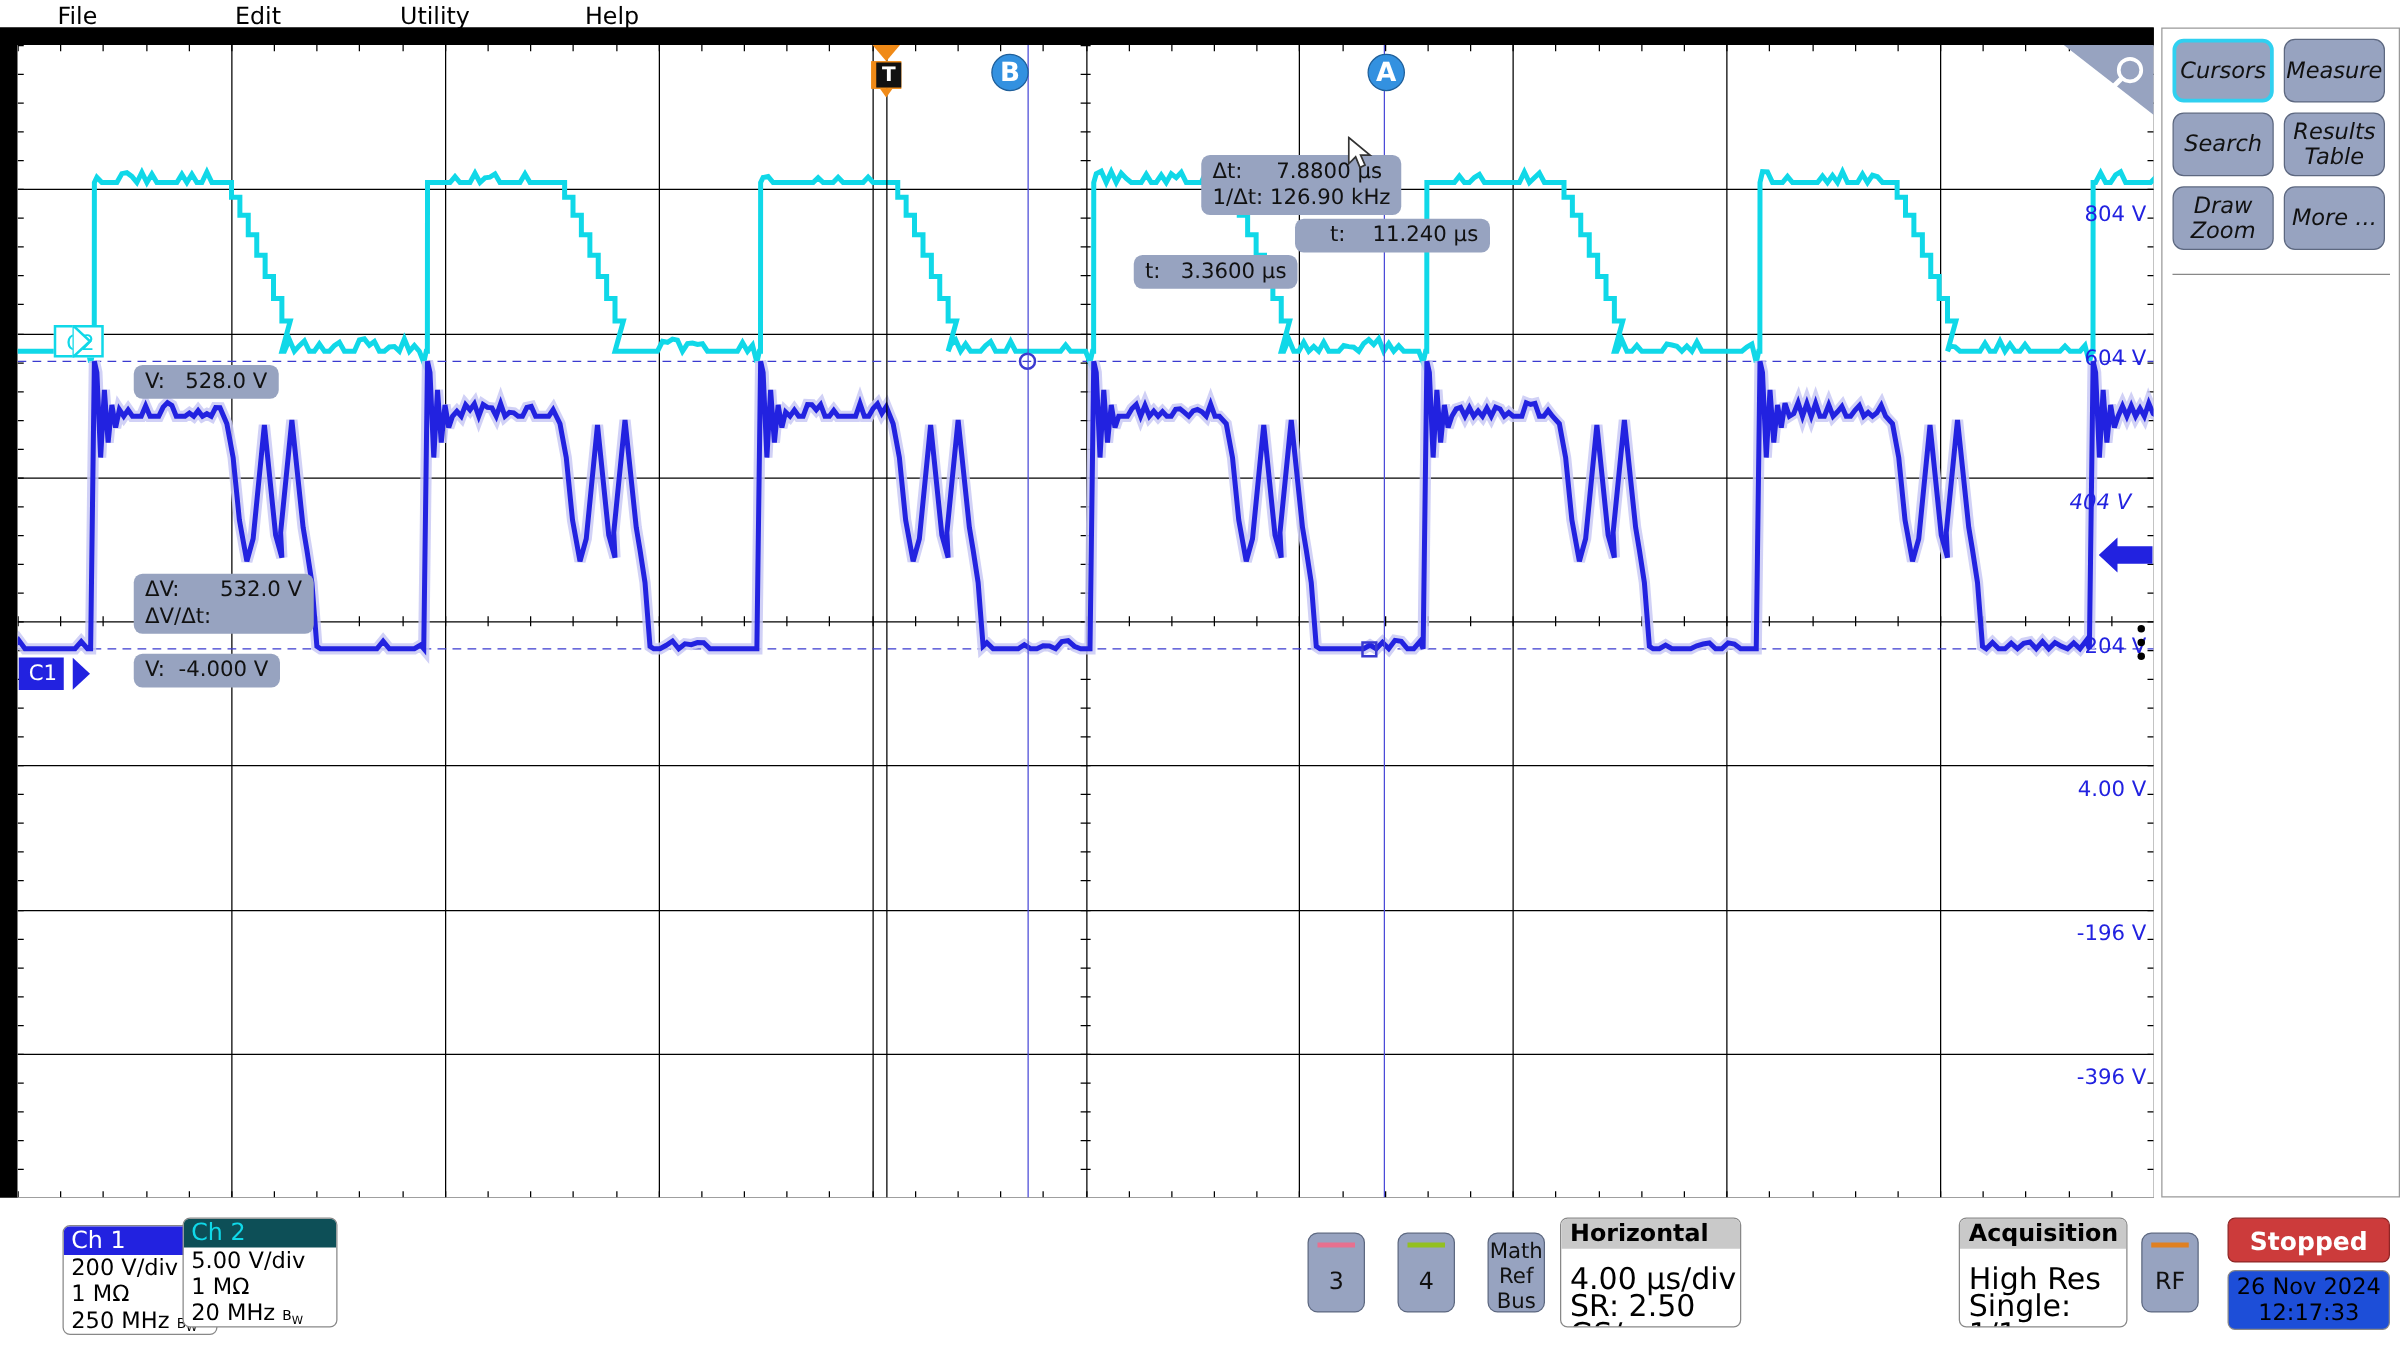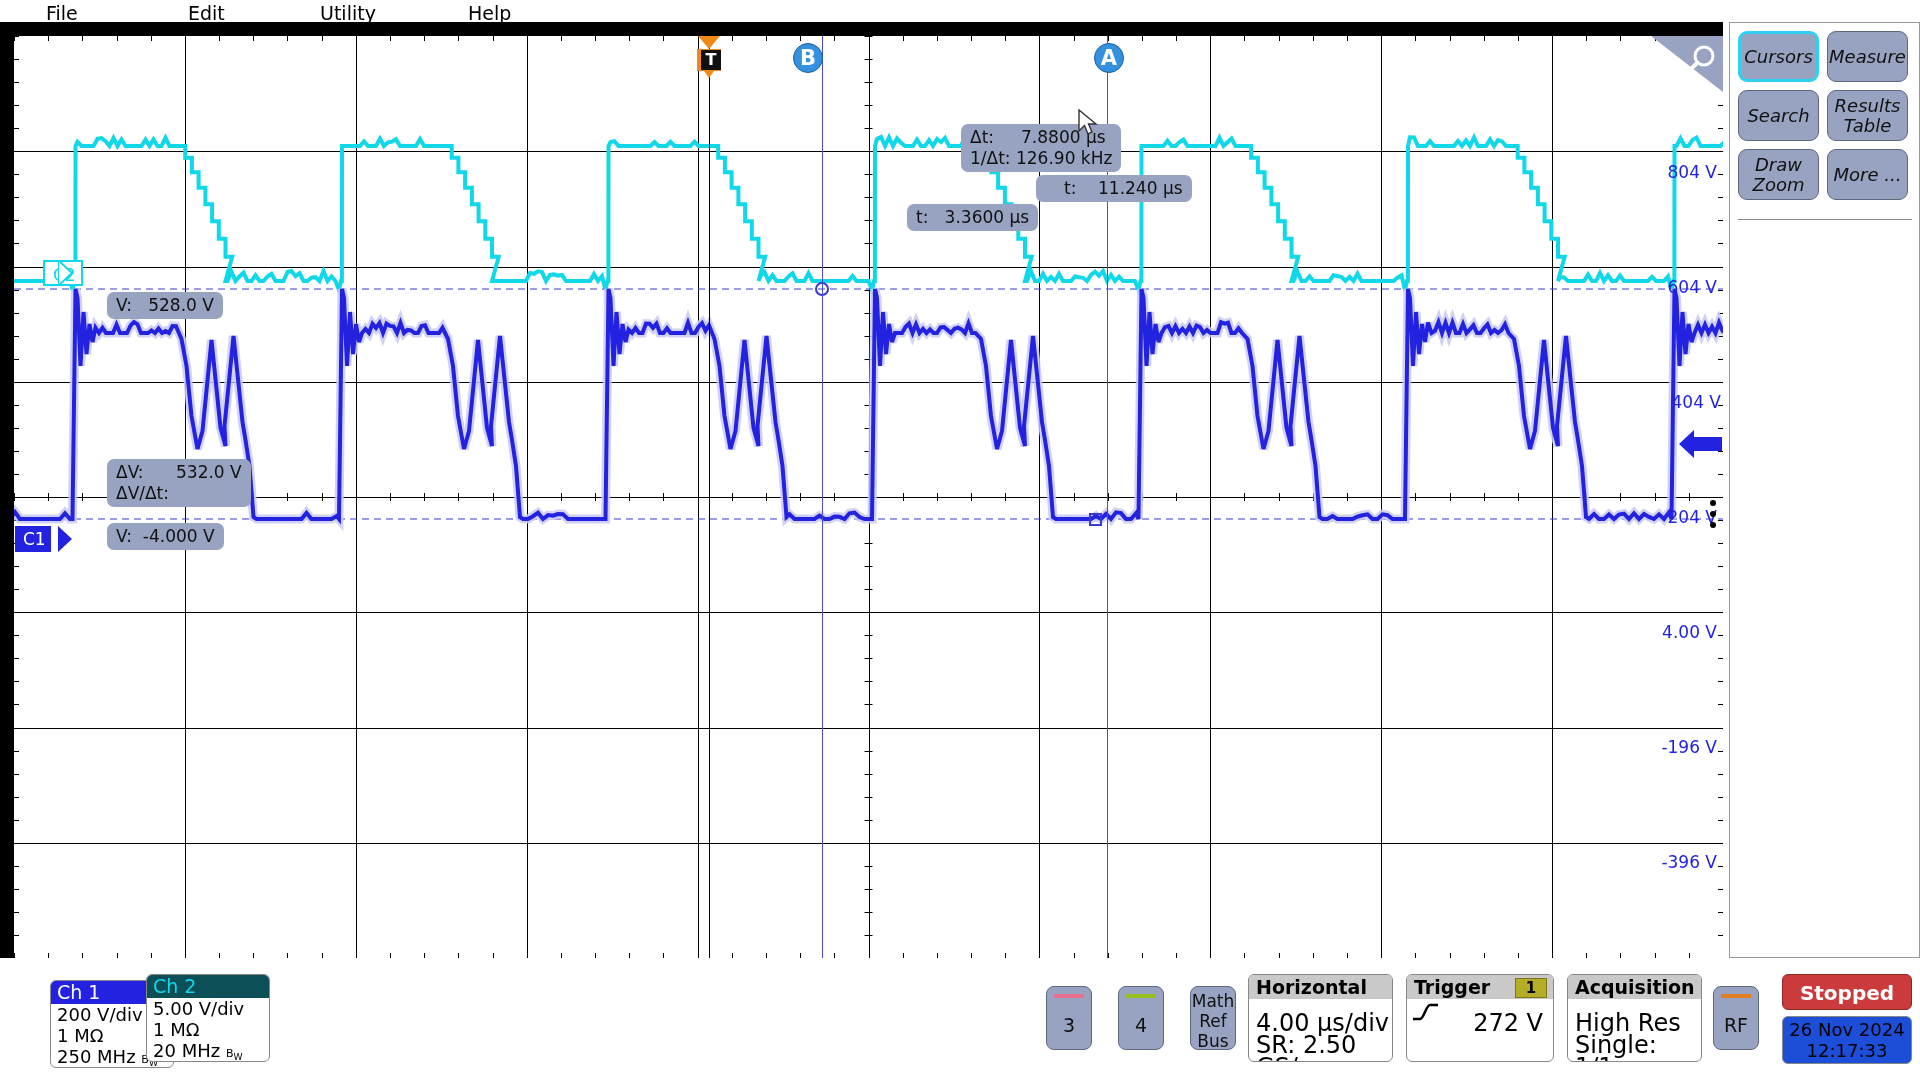--- a/index.html
+++ b/index.html
@@ -462,21 +462,21 @@
 ΔV/Δt:</div>
     <div class="bubble" style="left:93px;top:487px;">V:  -4.000 V</div>
 
     <svg style="position:absolute;left:1064px;top:73px;" width="22" height="30">
       <path d="M1,1 L1,22 L6.5,16.5 L10,25 L14,23 L10.5,15 L18,15 Z" fill="#fff" stroke="#333" stroke-width="1.4"></path>
     </svg>
 
     <div id="vlabels">
         <div class="vlabel" style="right: 6px; top: 126px;">804 V</div>
         <div class="vlabel" style="right: 6px; top: 241px;">604 V</div>
-        <div class="vlabel" style="right: 2px; top: 356px;">404 V</div>
+        <div class="vlabel" style="right: 18px; top: 356px; font-style: italic;">404 V</div>
         <div class="vlabel" style="right: 6px; top: 471px;">204 V</div>
         <div class="vlabel" style="right: 6px; top: 586px;">4.00 V</div>
         <div class="vlabel" style="right: 6px; top: 701px;">-196 V</div>
         <div class="vlabel" style="right: 6px; top: 816px;">-396 V</div>
       </div>
 
     <svg style="position:absolute;left:1664px;top:393px;" width="45" height="32">
       <path d="M44,8 L16,8 L16,1 L1,15 L16,29 L16,22 L44,22 Z" fill="#2222e0"></path>
     </svg>
   </div>
@@ -553,32 +553,20 @@
 
   <div class="panel" style="left:1248px;top:14px;width:145px;height:88px;">
     <div class="hd">Horizontal</div>
     <div class="bd">
       <div>4.00 µs/div</div>
       <div>SR: 2.50 GS/s</div>
       <div>RL: 10 Mpts</div>
     </div>
   </div>
 
-  <div class="panel" style="left:1406px;top:14px;width:148px;height:88px;">
-    <div class="hd">
-      <span>Trigger</span>
-      <span class="badge">1</span>
-    </div>
-    <div class="bd" style="position:relative;">
-      <svg width="30" height="22" style="position:absolute;left:4px;top:2px;">
-        <path d="M2,18 L9,18 C13,18 15,4 19,4 L27,4" fill="none" stroke="#000" stroke-width="2.5"></path>
-      </svg>
-      <div style="text-align:right;padding-right:10px;">272 V</div>
-    </div>
-  </div>
 
   <div class="panel" style="left:1567px;top:14px;width:135px;height:88px;">
     <div class="hd">Acquisition</div>
     <div class="bd">
       <div>High Res</div>
       <div>Single: 1/1</div>
     </div>
   </div>
 
   <div class="numbtn" style="left:1713px;top:26px;">

